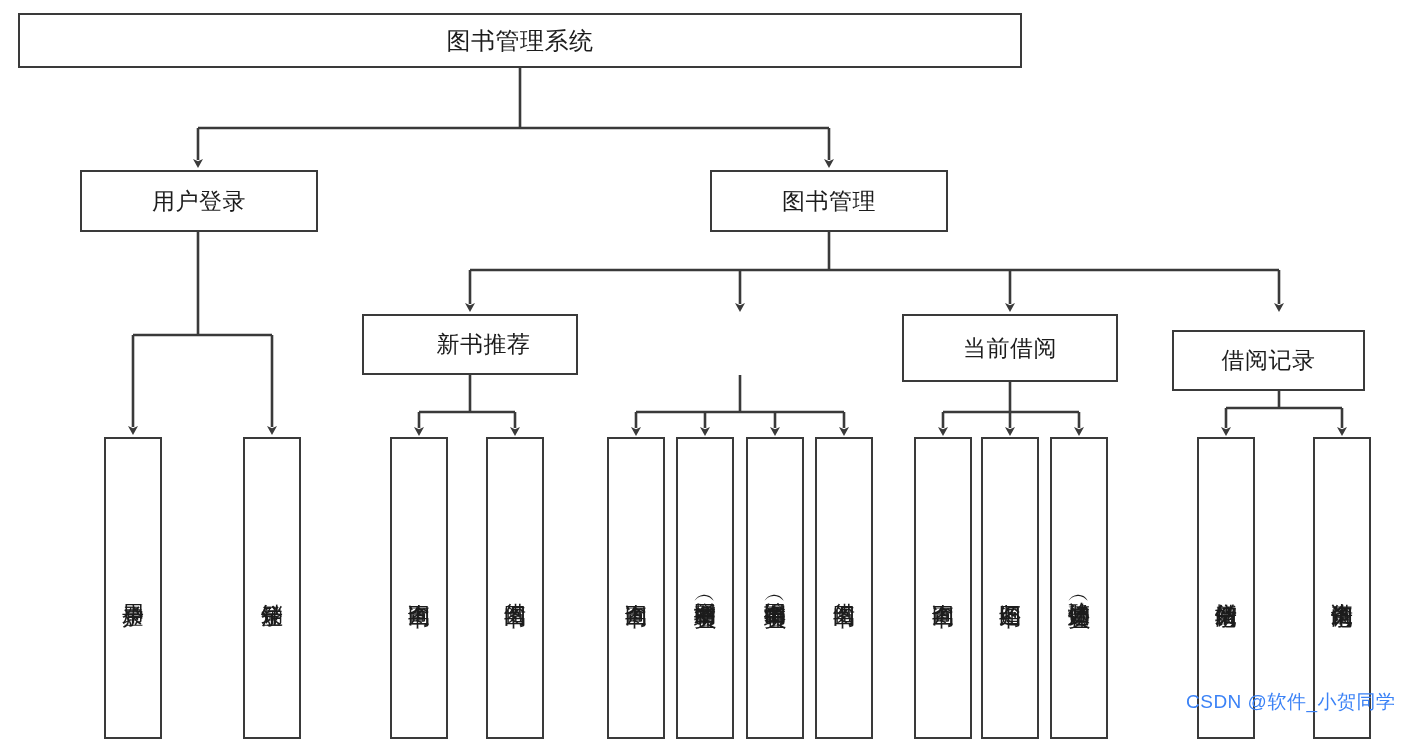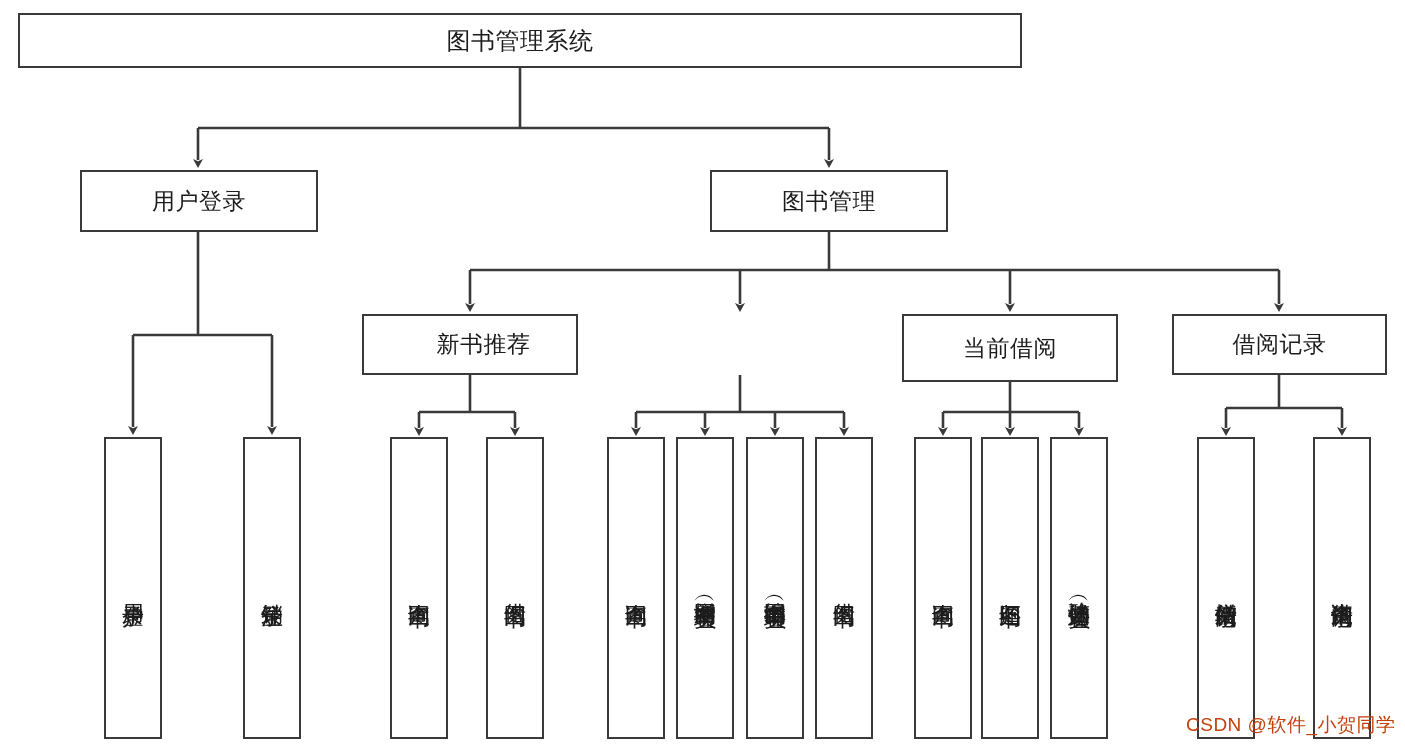--- a/index.html
+++ b/index.html
@@ -54,23 +54,23 @@
     writing-mode: vertical-rl;
     text-orientation: upright;
     display: block;
   }
   .node.root {
     font-size: 24px;
   }
   .watermark {
     position: absolute;
     left: 1186px;
-    top: 712px;
+    top: 689px;
     font-size: 19px;
-    color: #c2410c;
+    color: #3b82f6;
     white-space: nowrap;
     letter-spacing: 0.5px;
   }
 </style>
 </head>
 <body>
 
 <div id="canvas">
 
   <svg id="wires" viewBox="0 0 1405 747" xmlns="http://www.w3.org/2000/svg">
@@ -134,21 +134,21 @@
   <div class="node horiz" style="left:710px; top:170px; width:238px; height:62px;align-items:center;">
     <span>图书管理</span>
   </div>
 
   <div class="node horiz" style="left:362px; top:314px; width:216px; height:61px;padding-left:27px;">
     <span>新书推荐</span>
   </div>
   <div class="node horiz" style="left:902px; top:314px; width:216px; height:68px;">
     <span>当前借阅</span>
   </div>
-  <div class="node horiz" style="left:1172px; top:314px; width:215px; height:61px;">
+  <div class="node horiz" style="left:1172px; top:330px; width:193px; height:61px;">
     <span>借阅记录</span>
   </div>
 
   <div class="node vert" style="left:104px; top:437px; width:58px; height:302px;">
     <span>用户登录</span>
   </div>
   <div class="node vert" style="left:243px; top:437px; width:58px; height:302px;">
     <span>注销登录</span>
   </div>
 

